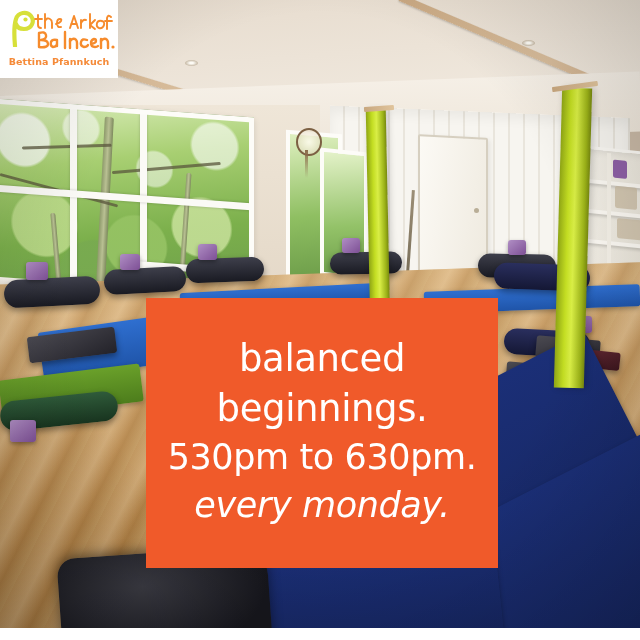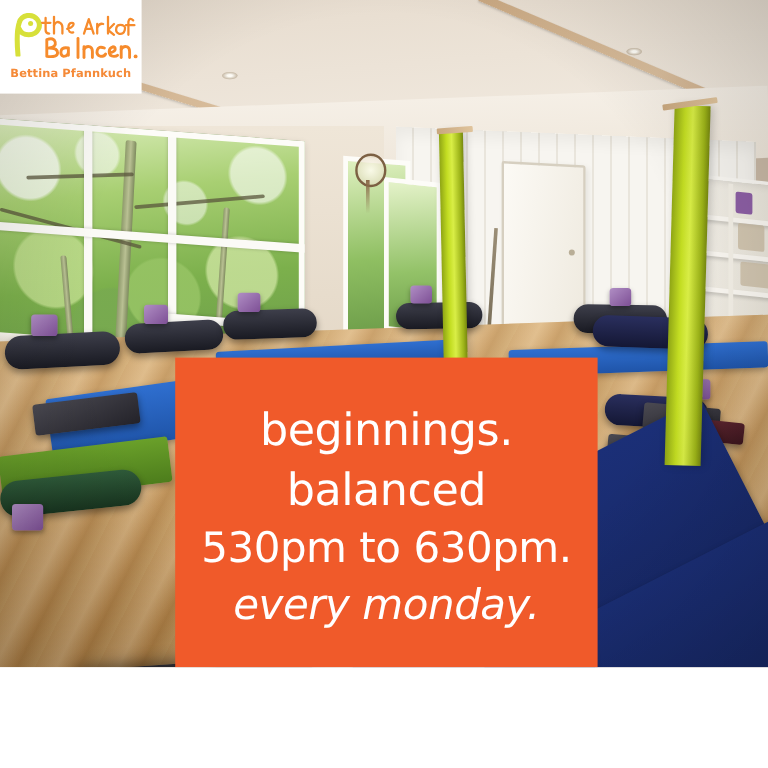--- a/index.html
+++ b/index.html
@@ -7,21 +7,21 @@
     padding: 0;
     background: #ffffff;
   }
   body {
     font-family: "Liberation Sans", sans-serif;
   }
 
   #poster {
     position: relative;
     width: 640px;
-    height: 556px;
+    height: 628px;
     overflow: hidden;
     background: #c9b9a6;
   }
 
   
   .photo {
     position: absolute;
     inset: 0;
     overflow: hidden;
   }
@@ -522,19 +522,19 @@
           <path d="M69 30 v9"></path>
           <path d="M69 32 q2-3 5-2 q2 1 2 4 v5"></path>
         </g>
         <circle cx="81" cy="38" r="1.6" fill="#f68b2c"></circle>
       </svg>
     </div>
     <div class="logo-name">Bettina Pfannkuch</div>
   </div>
 
   <div class="text-panel">
+    <div class="line l1">balanced</div>
     <div class="line l2">beginnings.</div>
-    <div class="line l1">balanced</div>
     <div class="line l4">530pm to 630pm.</div>
     <div class="line l5">every monday.</div>
   </div>
 
 </div>
 
 </body></html>

